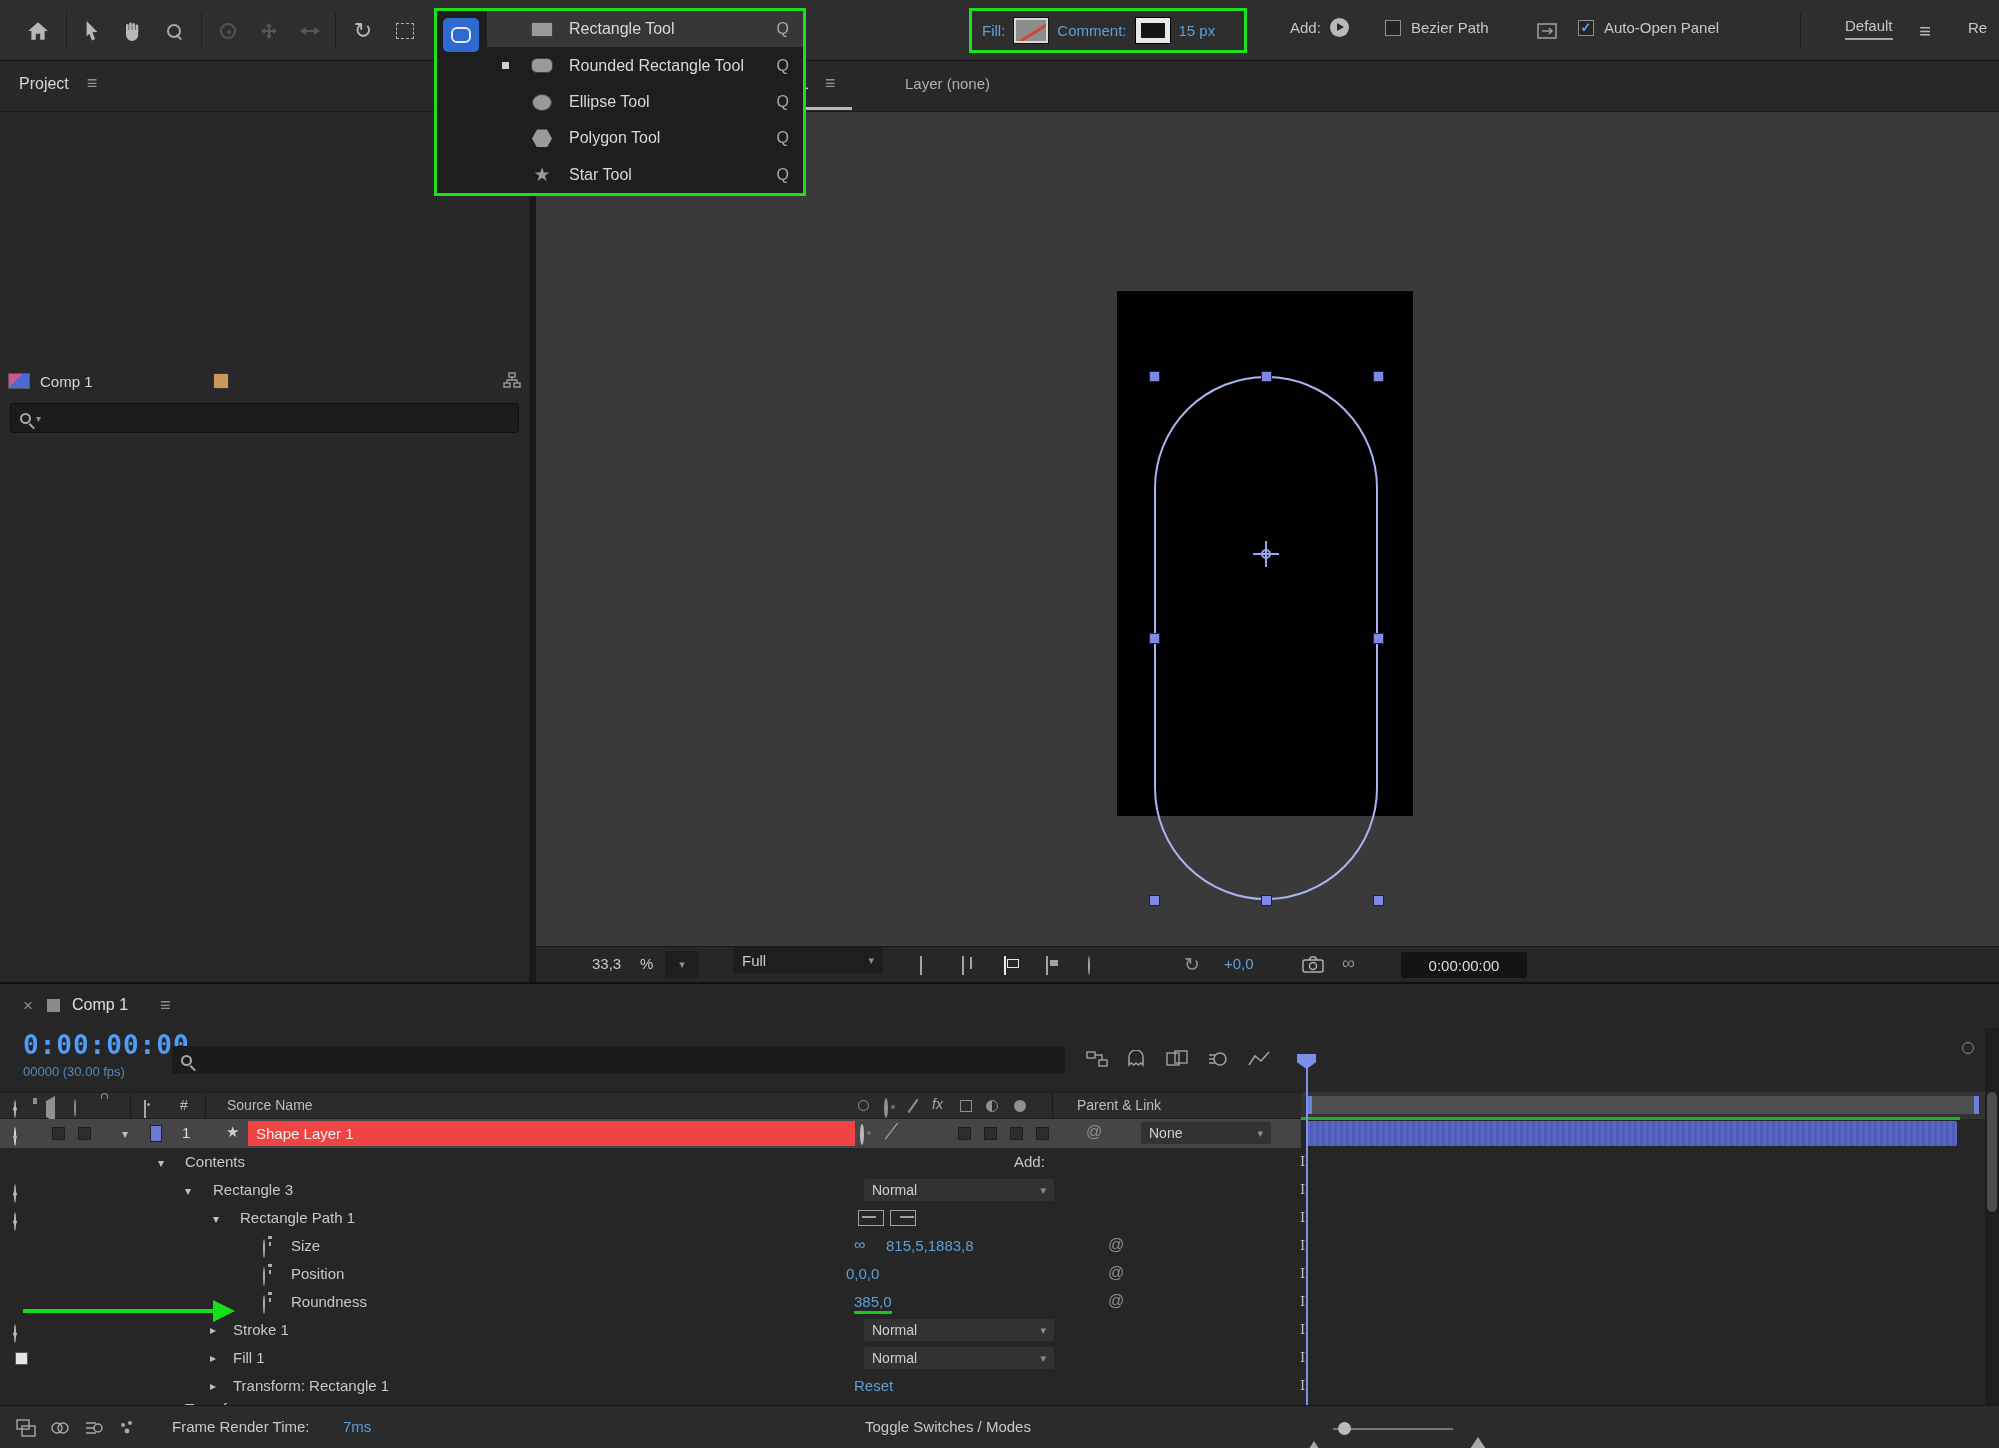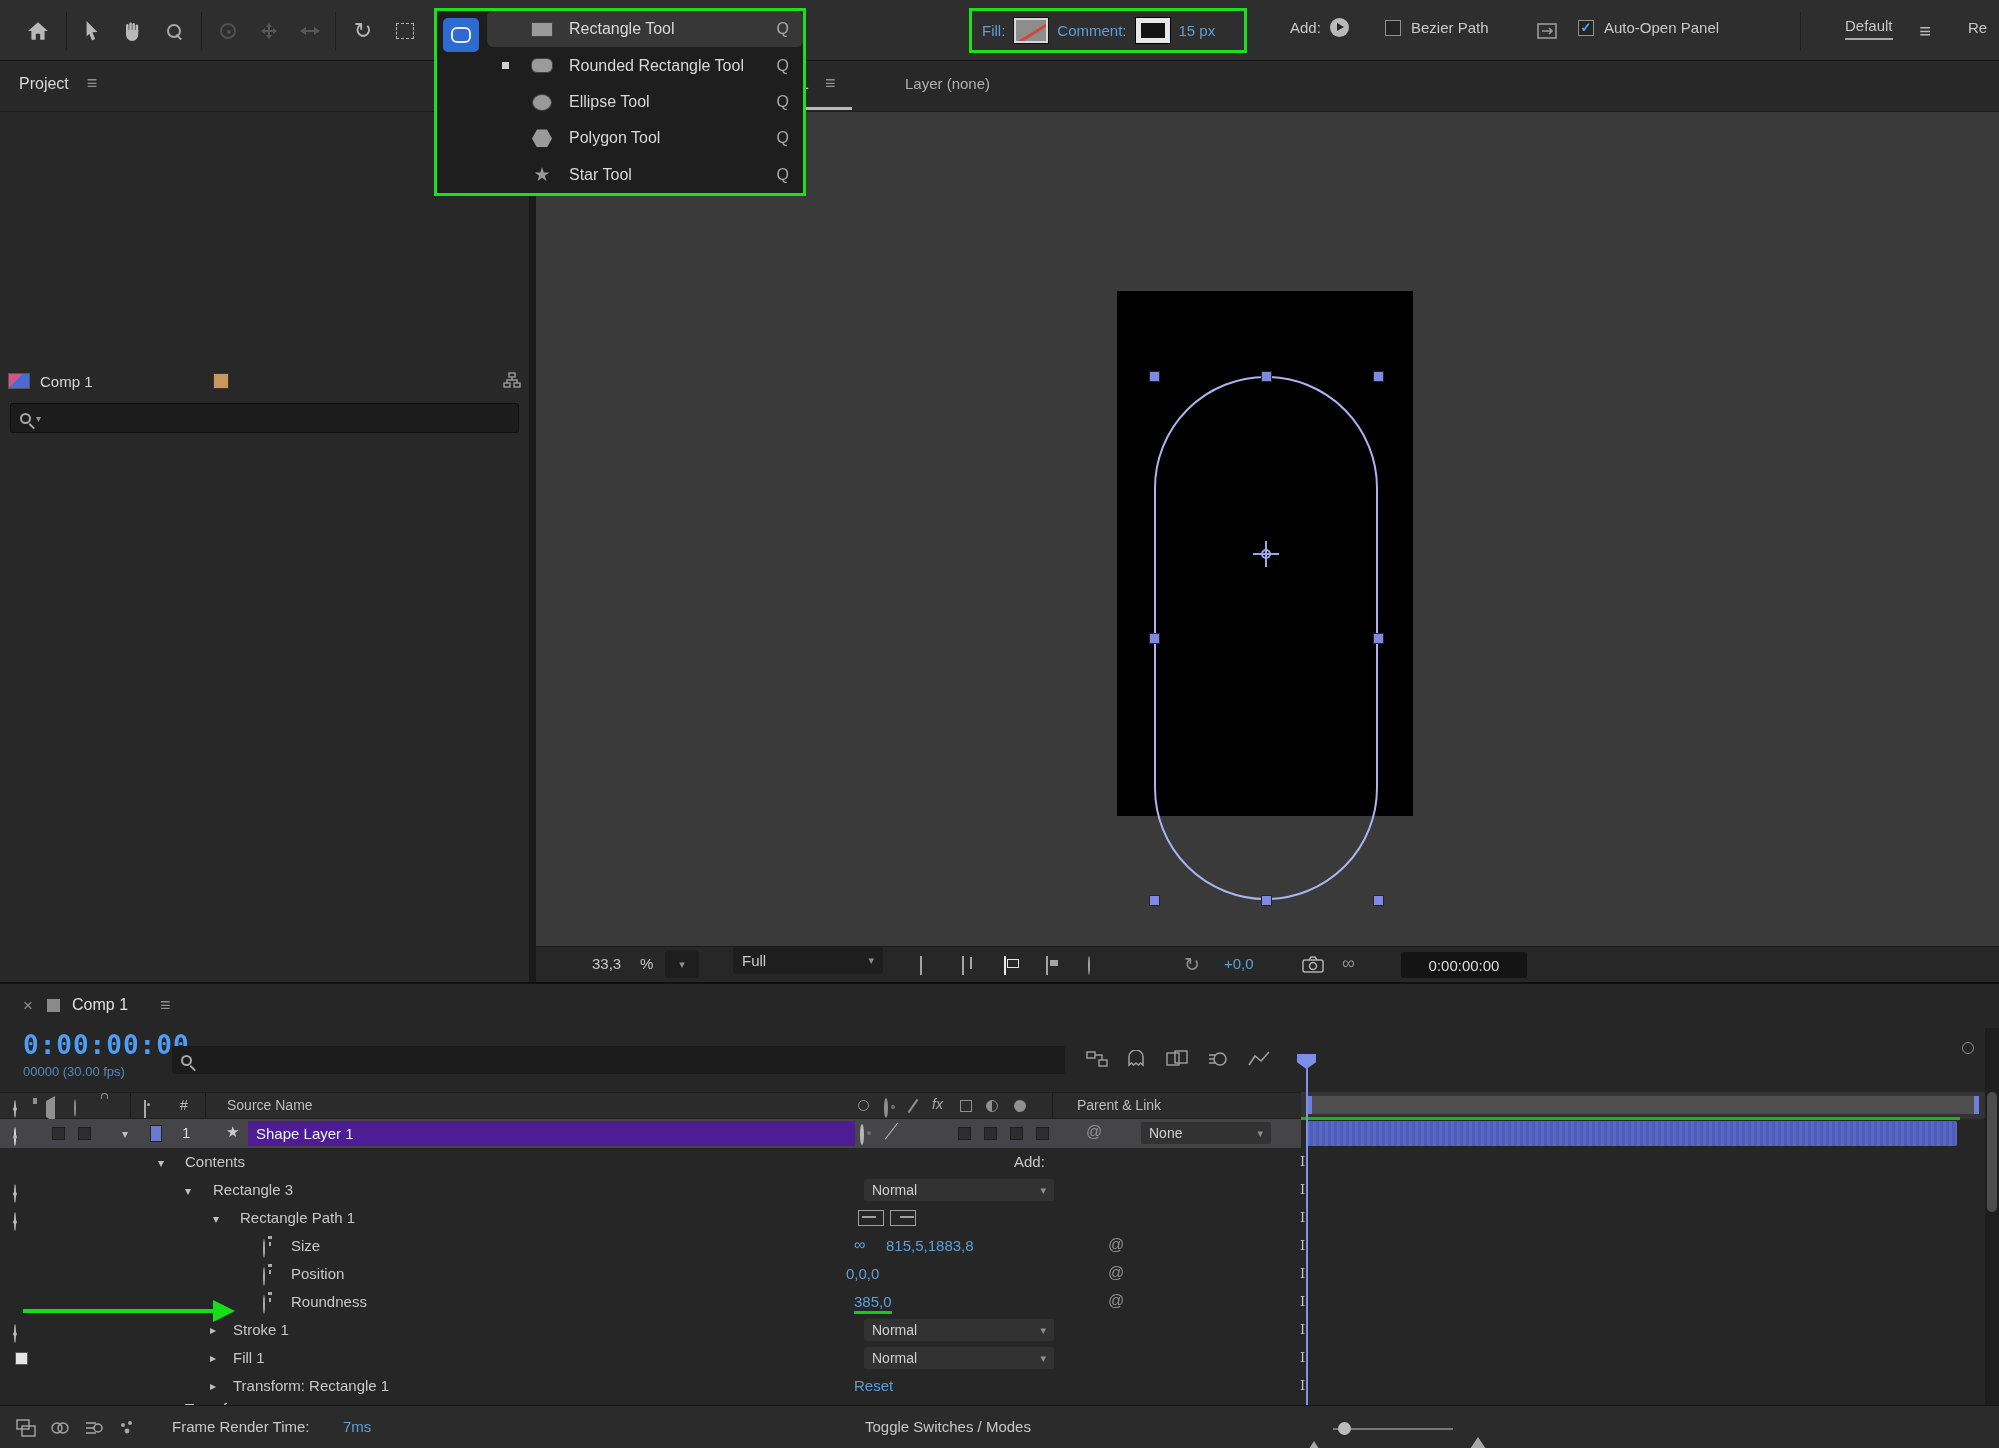--- a/index.html
+++ b/index.html
@@ -16,21 +16,21 @@
   .tool{position:absolute;top:14px;width:34px;height:34px;display:flex;align-items:center;justify-content:center;color:#b8b8b8;}
   .tsep{position:absolute;top:12px;width:1px;height:38px;background:#1f1f1f;}
   .i-ring{width:16px;height:16px;border:2px solid #6f6f6f;border-radius:50%;position:relative;}
   .i-ring::after{content:"";position:absolute;left:5px;top:5px;width:4px;height:4px;background:#6f6f6f;border-radius:50%;}
   .i-roi{width:18px;height:16px;border:1.6px dashed #b0b0b0;}
   .shape-tool-btn{position:absolute;left:6px;top:7px;width:36px;height:34px;background:#2d6bd0;border-radius:5px;display:flex;align-items:center;justify-content:center;}
   .shape-tool-glyph{width:20px;height:16px;border:2.5px solid #eaeaf4;border-radius:6px;background:transparent;}
   
   #shape-menu{position:absolute;left:434px;top:8px;width:372px;height:188px;border:3px solid #1be01b;background:#1e1e1e;z-index:60;}
   .menu-list{position:absolute;left:50px;top:0;right:0;bottom:0;display:flex;flex-direction:column;}
-  .mitem{flex:1;display:flex;align-items:center;padding:0 14px 0 8px;gap:12px;color:#d8d8d8;font-size:16px;border-radius:6px;}
+  .mitem{flex:1;display:flex;align-items:center;padding:0 14px 0 8px;gap:12px;color:#d8d8d8;font-size:16px;}
   .mitem.first{background:#373737;}
   .mmark{width:20px;display:flex;justify-content:center;}
   .mmark .dotsq{width:7px;height:7px;background:#d0d0d0;}
   .micon{width:30px;display:flex;justify-content:center;align-items:center;}
   .mi-rect{width:22px;height:15px;background:#9a9a9a;border:1px solid #404040;}
   .mi-rrect{width:22px;height:15px;background:#9a9a9a;border:1px solid #404040;border-radius:6px;}
   .mi-ell{width:20px;height:17px;background:#9a9a9a;border:1px solid #404040;border-radius:50%;}
   .mi-hex{width:20px;height:18px;background:#9a9a9a;clip-path:polygon(25% 0,75% 0,100% 50%,75% 100%,25% 100%,0 50%);}
   .mlabel{flex:1;}
   .mq{color:#a8a8a8;}
@@ -428,21 +428,21 @@
     </div>
 
     <div class="ab" style="left:0;top:135px;width:1301px;height:29px;background:#454548">
       <span class="ab" style="left:14px;top:9px"><span class="i-eye" style="border-color:#e0e0e0"></span></span>
       <span class="ab sq" style="left:52px;top:8px"></span>
       <span class="ab sq" style="left:78px;top:8px"></span>
       <span class="ab chev" style="left:122px;top:8px">▾</span>
       <span class="ab" style="left:150px;top:6px;width:12px;height:17px;background:#6b79ce;border:1px solid #222"></span>
       <span class="ab" style="left:182px;top:5px;color:#dddddd">1</span>
       <span class="ab" style="left:226px;top:4px;color:#cccccc;font-size:15px">★</span>
-      <div class="ab" style="left:248px;top:2px;width:607px;height:25px;background:#4c1d95;display:flex;align-items:center;padding:0 8px">
+      <div class="ab" style="left:248px;top:2px;width:607px;height:25px;background:#ef4444;display:flex;align-items:center;padding:0 8px">
         <span style="color:#efefef">Shape Layer 1</span>
       </div>
       <span class="ab" style="left:860px;top:7px"><span class="i-ring" style="border-color:#b8b8b8;width:12px;height:12px"></span></span>
       <span class="ab" style="left:886px;top:4px;color:#b8b8b8;font-style:italic;font-size:14px">╱</span>
       <span class="ab sq" style="left:958px;top:8px"></span>
       <span class="ab sq" style="left:984px;top:8px"></span>
       <span class="ab sq" style="left:1010px;top:8px"></span>
       <span class="ab sq" style="left:1036px;top:8px"></span>
       <span class="ab dim" style="left:1086px;top:4px;font-size:16px">@</span>
       <div class="ab drop" style="left:1141px;top:3px;width:130px">

